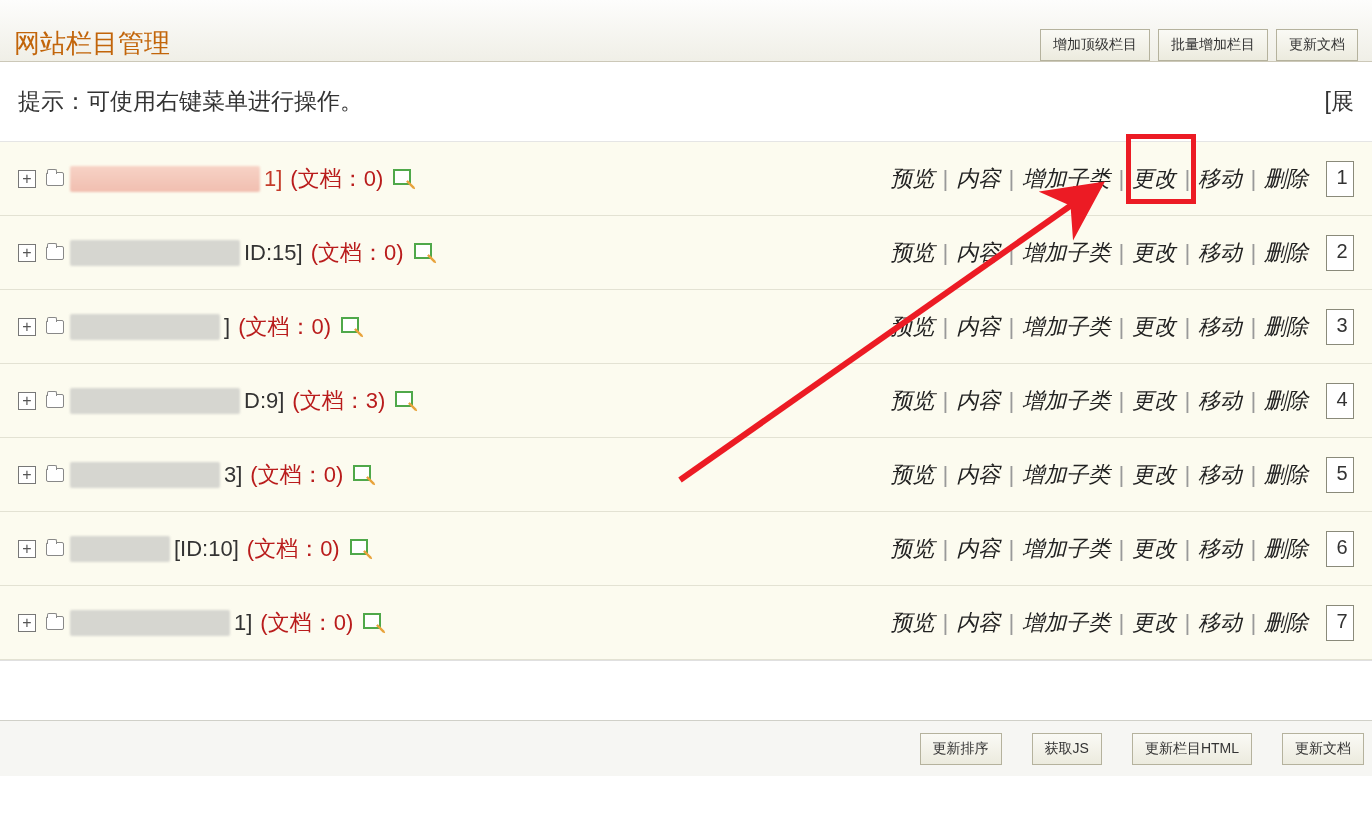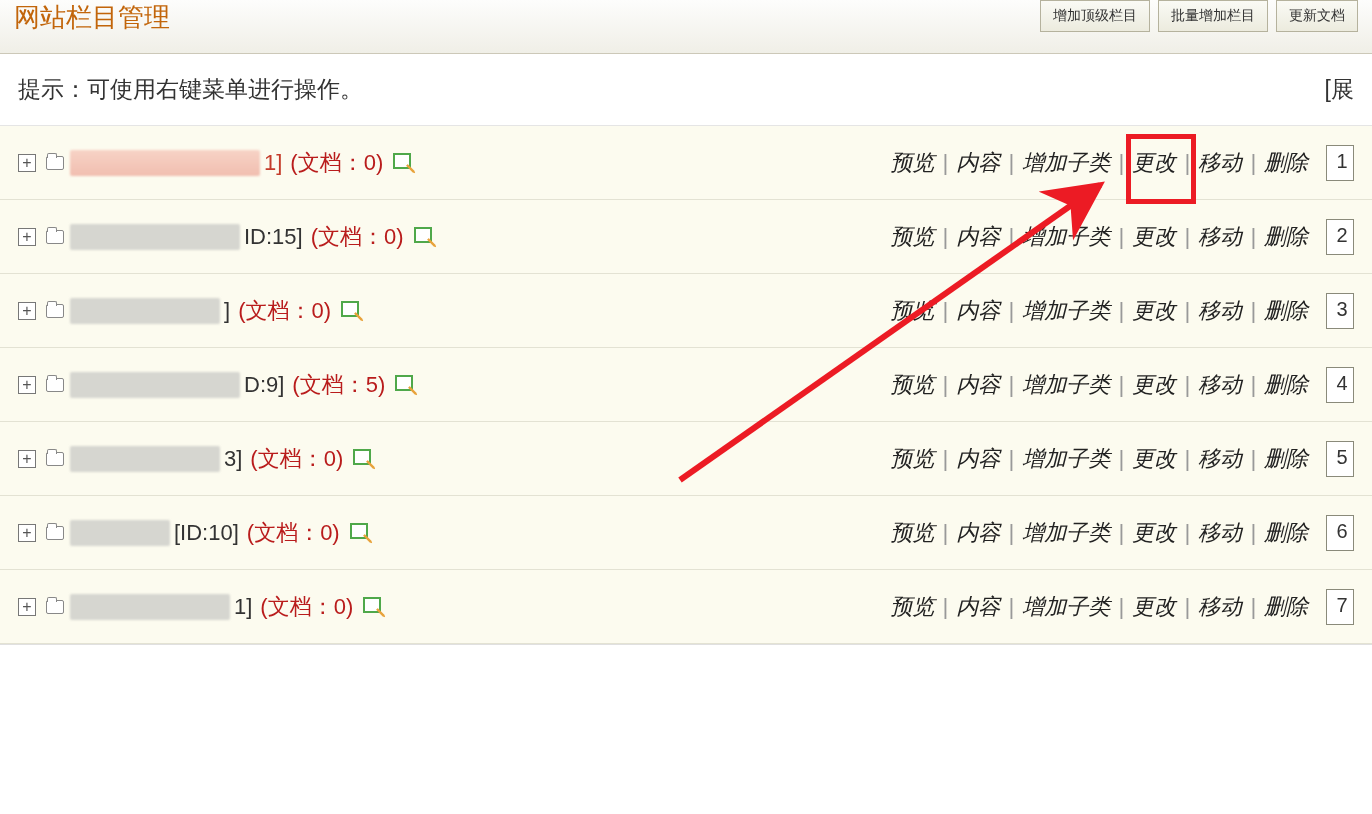--- a/index.html
+++ b/index.html
@@ -7,22 +7,22 @@
     font-family: "Microsoft YaHei", Arial, sans-serif;
     font-size: 22px;
     color: #333;
     background: #fff;
     width: 1372px;
     overflow: hidden;
   }
   
   .header {
     display: flex;
-    align-items: flex-start;
-    height: 54px;
+    align-items: flex-end;
+    height: 62px;
     background: linear-gradient(#fdfdfc, #f0efe7);
     border-bottom: 1px solid #ccc8b8;
     padding: 0 14px;
   }
   .header-title {
     color: #c2650a;
     font-size: 26px;
     font-weight: 500;
     flex: 0 0 auto;
   }
@@ -33,21 +33,21 @@
     color: #333;
     background: linear-gradient(#fafaf5, #ecebde);
     border: 1px solid #b5b29d;
     padding: 6px 12px;
     margin-left: 8px;
     cursor: pointer;
     white-space: nowrap;
   }
   
   .hintbar {
-    height: 72px;
+    height: 80px;
     display: flex;
     align-items: center;
     padding: 0 18px;
     background: #fff;
     border-bottom: 1px solid #e5e5e5;
     font-size: 23px;
   }
   .hintbar .right {
     margin-left: auto;
     color: #333;
@@ -226,21 +226,21 @@
           <span class="pencil"></span>
         </span>
         <div class="actions"><span class="a">预览</span><span class="sep"> | </span><span class="a">内容</span><span class="sep"> | </span><span class="a">增加子类</span><span class="sep"> | </span><span class="a">更改</span><span class="sep"> | </span><span class="a">移动</span><span class="sep"> | </span><span class="a">删除</span></div>
         <div class="sortbox">3</div>
       </div>
       <div class="row">
         <div class="expand">+</div>
         <div class="folder"></div>
         <span class="redacted " style="width: 170px;"></span>
         <span class="id-label">D:9]</span>
-        <span class="doc-label">(文档：5)</span>
+        <span class="doc-label">(文档：3)</span>
         <span class="edit-icon">
           <span class="sheet"></span>
           <span class="pencil"></span>
         </span>
         <div class="actions"><span class="a">预览</span><span class="sep"> | </span><span class="a">内容</span><span class="sep"> | </span><span class="a">增加子类</span><span class="sep"> | </span><span class="a">更改</span><span class="sep"> | </span><span class="a">移动</span><span class="sep"> | </span><span class="a">删除</span></div>
         <div class="sortbox">4</div>
       </div>
       <div class="row">
         <div class="expand">+</div>
         <div class="folder"></div>
@@ -277,20 +277,27 @@
           <span class="sheet"></span>
           <span class="pencil"></span>
         </span>
         <div class="actions"><span class="a">预览</span><span class="sep"> | </span><span class="a">内容</span><span class="sep"> | </span><span class="a">增加子类</span><span class="sep"> | </span><span class="a">更改</span><span class="sep"> | </span><span class="a">移动</span><span class="sep"> | </span><span class="a">删除</span></div>
         <div class="sortbox">7</div>
       </div>
     </div>
 
   <div class="gap"></div>
 
+  <div class="footer">
+    <div style="flex:1"></div>
+    <div class="hbtn">更新排序</div>
+    <div class="hbtn">获取JS</div>
+    <div class="hbtn">更新栏目HTML</div>
+    <div class="hbtn">更新文档</div>
+  </div>
 
   <div class="red-box" style="left:1126px; top:134px; width:70px; height:70px;"></div>
 
   <svg class="arrow-svg" style="left:670px; top:160px; width:460px; height:330px;" viewBox="0 0 460 330">
     <defs>
       <marker id="ah" markerWidth="12" markerHeight="12" refX="9" refY="5" orient="auto">
         <path d="M0,0 L10,5 L0,10 L3,5 Z" fill="#ec1b24"></path>
       </marker>
     </defs>
     <line x1="10" y1="320" x2="430" y2="25" stroke="#ec1b24" stroke-width="6" marker-end="url(#ah)"></line>

